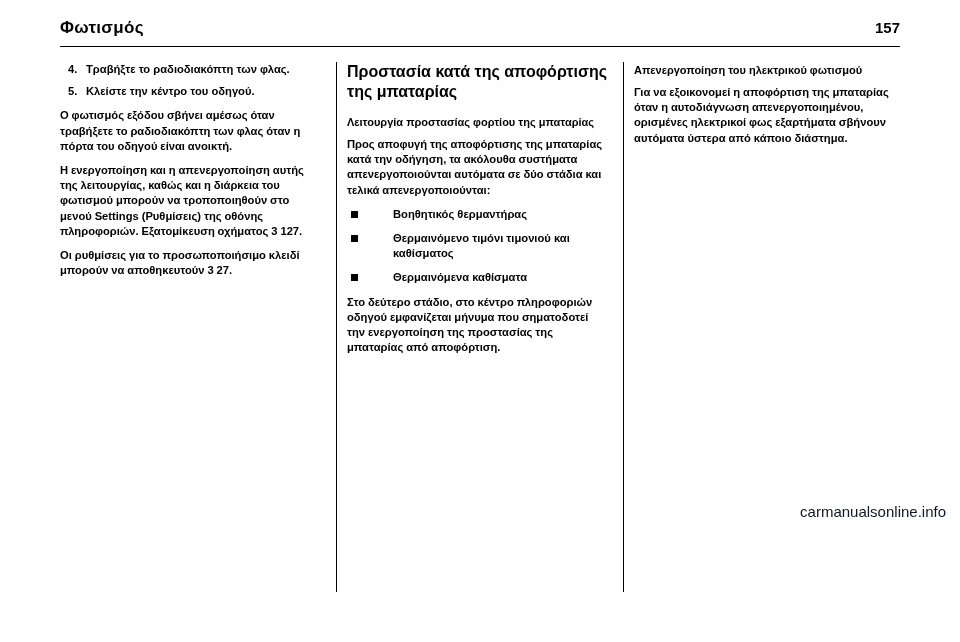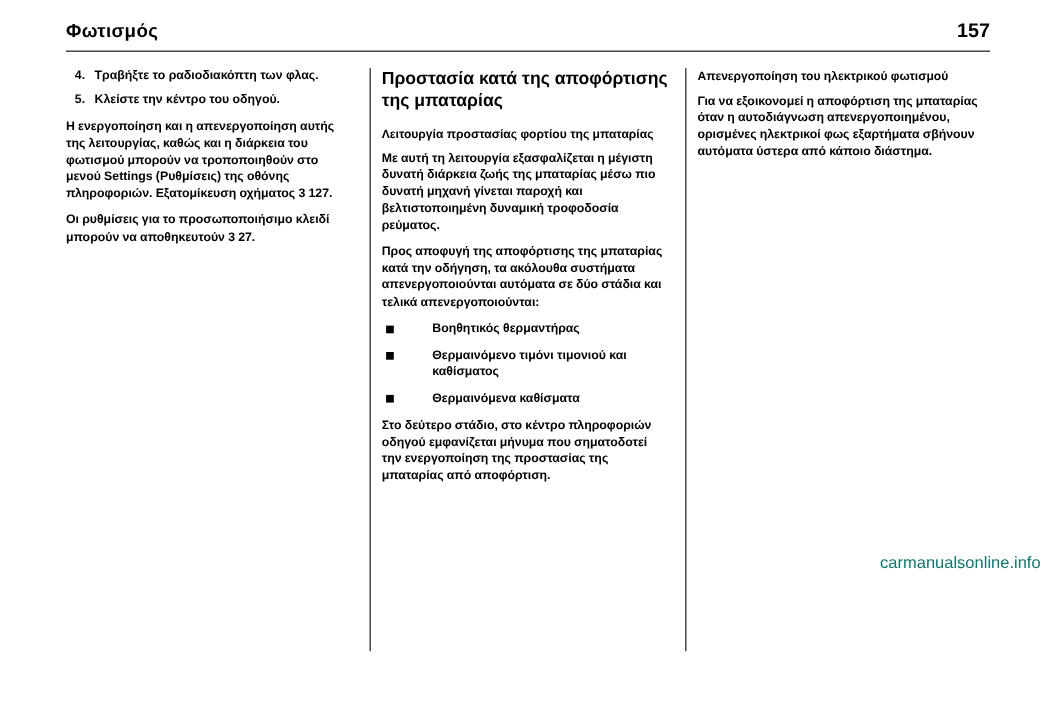--- a/index.html
+++ b/index.html
@@ -29,21 +29,21 @@
     display: flex;
     align-items: baseline;
     justify-content: space-between;
   }
   .header .chapter {
     font-size: 17px;
     font-weight: bold;
     letter-spacing: 0.3px;
   }
   .header .pageno {
-    font-size: 18px;
+    font-size: 15px;
     font-weight: bold;
   }
   .header-rule {
     position: absolute;
     left: 60px;
     top: 46px;
     width: 840px;
     height: 1px;
     background: #000000;
   }
@@ -135,21 +135,21 @@
     width: 7px;
     height: 7px;
     background: #000000;
   }
   
   .footer {
     position: absolute;
     right: 14px;
     bottom: 6px;
     font-size: 15px;
-    color: #0f766e;
+    color: #0f172a;
     font-family: "Liberation Sans", sans-serif;
   }
 </style>
 </head>
 <body>
 
 <div class="page">
 
   <div class="header">
     <span class="chapter">Φωτισμός</span>
@@ -163,30 +163,30 @@
       <ol class="steps">
         <li>
           <span class="num">4.</span>
           <span>Τραβήξτε το ραδιοδιακόπτη των φλας.</span>
         </li>
         <li>
           <span class="num">5.</span>
           <span>Κλείστε την κέντρο του οδηγού.</span>
         </li>
       </ol>
+      <p class="body">Ο φωτισμός εξόδου σβήνει αμέσως όταν τραβήξετε το ραδιοδιακόπτη των φλας όταν η πόρτα του οδηγού είναι ανοικτή.</p>
       <p class="body">Η ενεργοποίηση και η απενεργοποίηση αυτής της λειτουργίας, καθώς και η διάρκεια του φωτισμού μπορούν να τροποποιηθούν στο μενού Settings (Ρυθμίσεις) της οθόνης πληροφοριών. Εξατομίκευση οχήματος 3 127.</p>
       <p class="body">Οι ρυθμίσεις για το προσωποποιήσιμο κλειδί μπορούν να αποθηκευτούν 3 27.</p>
     </div>
 
     <div class="col-sep"></div>
 
     <div class="col">
       <h2 class="sec">Προστασία κατά της αποφόρτισης της μπαταρίας</h2>
       <h3 class="sub">Λειτουργία προστασίας φορτίου της μπαταρίας</h3>
-      <p class="body">Με αυτή τη λειτουργία εξασφαλίζεται η μέγιστη δυνατή διάρκεια ζωής της μπαταρίας μέσω πιο δυνατή μηχανή γίνεται παροχή και βελτιστοποιημένη δυναμική τροφοδοσία ρεύματος.</p>
       <p class="body">Προς αποφυγή της αποφόρτισης της μπαταρίας κατά την οδήγηση, τα ακόλουθα συστήματα απενεργοποιούνται αυτόματα σε δύο στάδια και τελικά απενεργοποιούνται:</p>
       <ul class="squares">
         <li>
           <span class="sq"></span>
           <span>Βοηθητικός θερμαντήρας</span>
         </li>
         <li>
           <span class="sq"></span>
           <span>Θερμαινόμενο τιμόνι τιμονιού και καθίσματος</span>
         </li>

